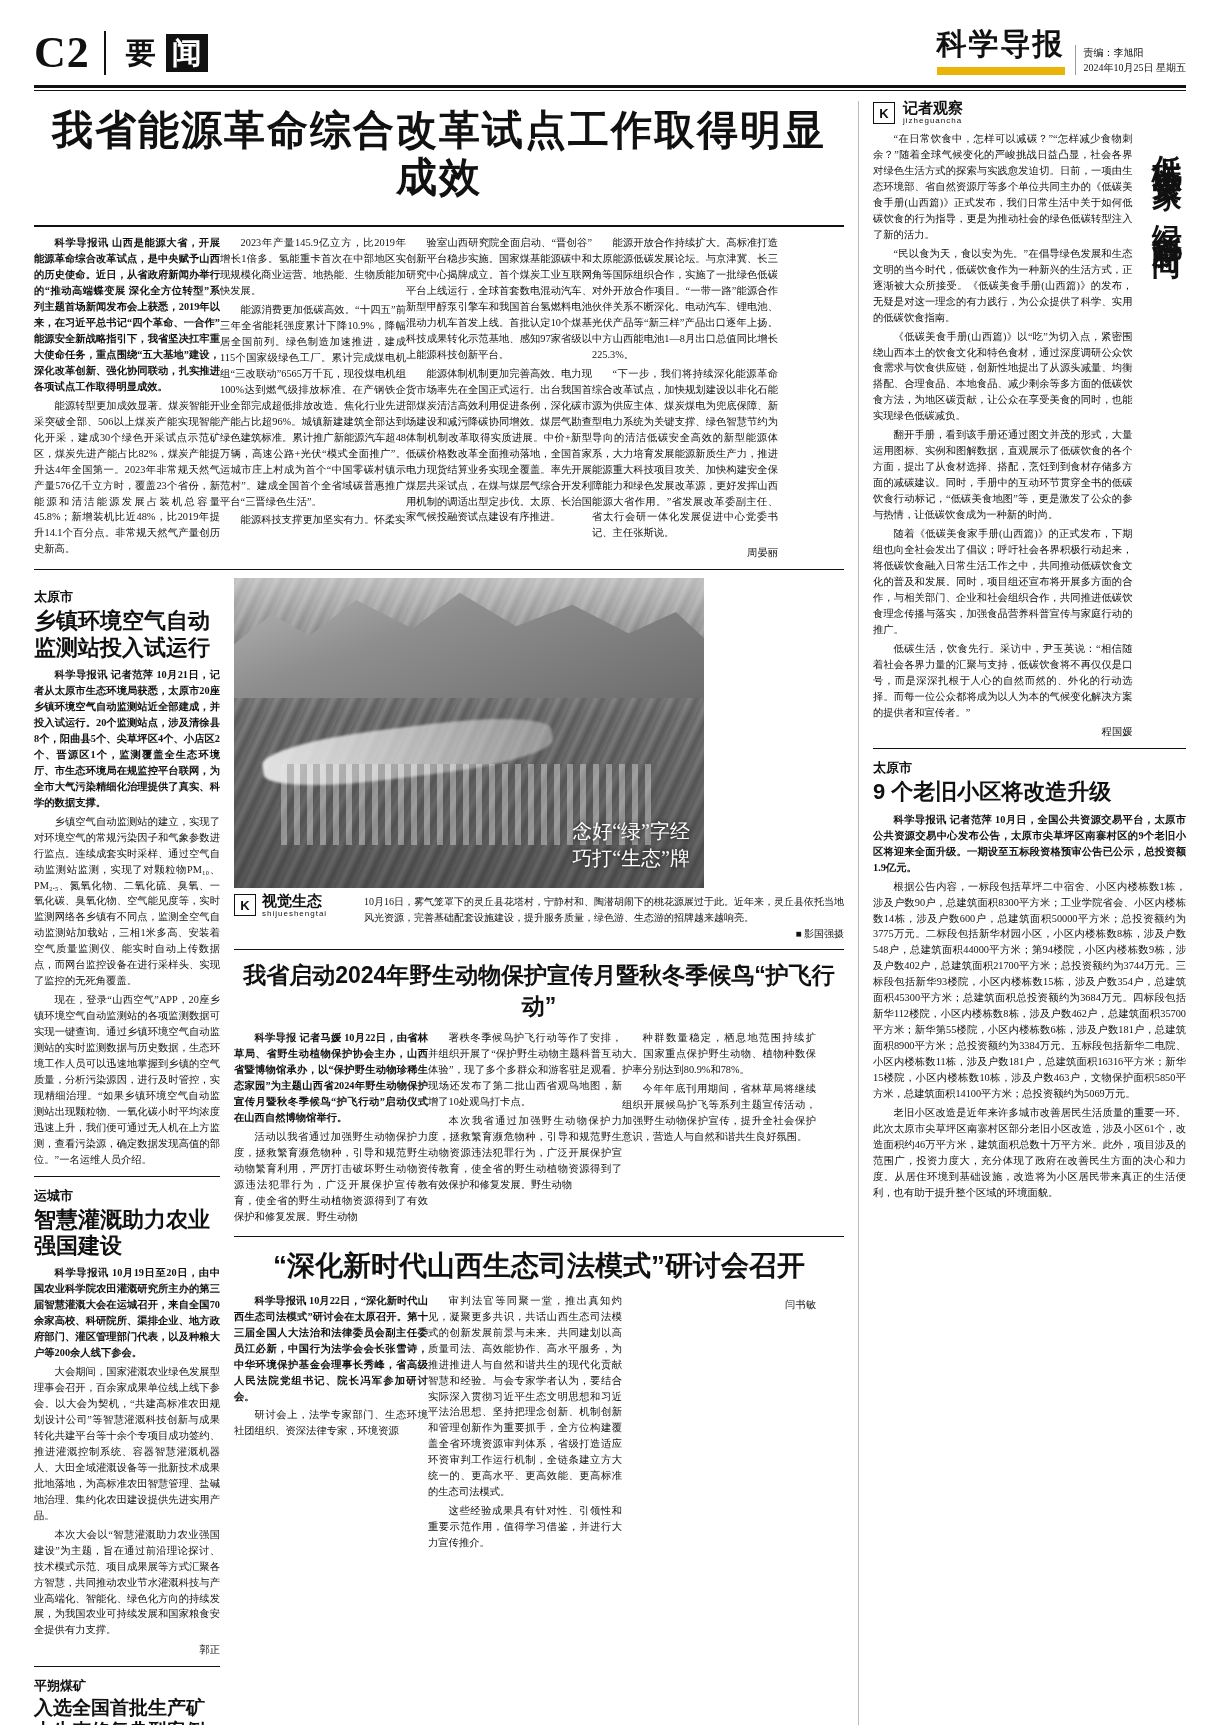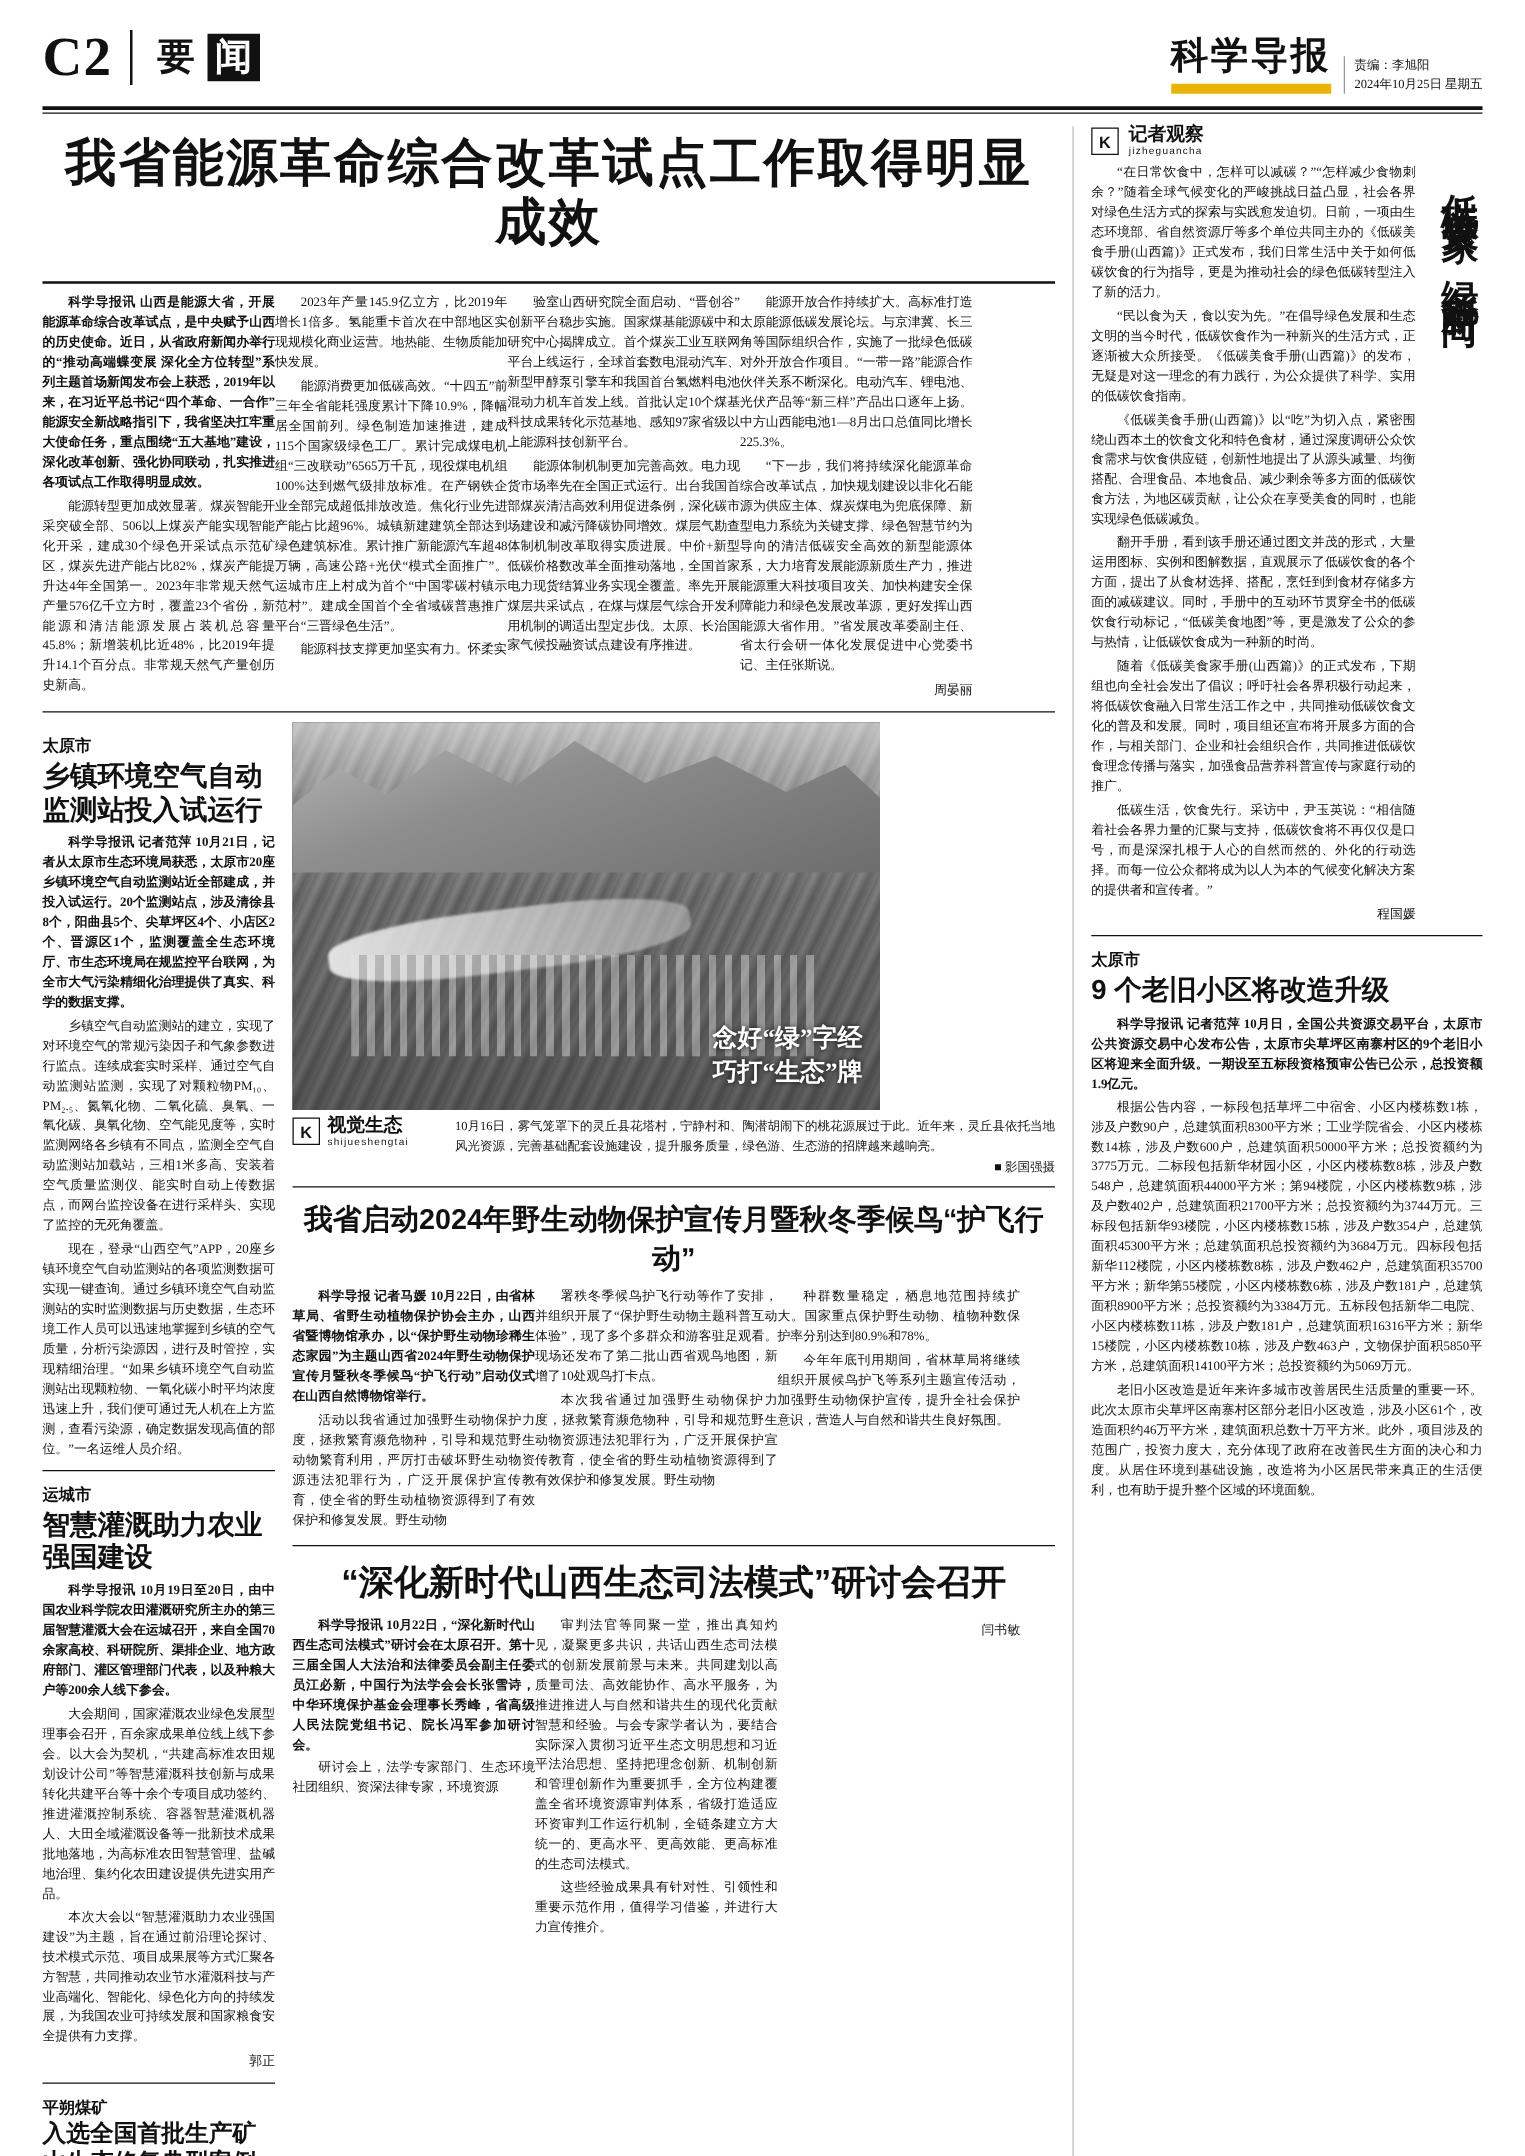--- a/index.html
+++ b/index.html
@@ -7,21 +7,21 @@
     width:1220px;height:1725px;
     background:#ffffff;
     font-family:"Liberation Serif","DejaVu Serif",serif;
     color:#111;
     position:relative;
     overflow:hidden;
   }
   .page{position:relative;width:1220px;height:1725px;padding:0;box-sizing:border-box;}
 
   
-  .masthead{display:flex;align-items:flex-start;justify-content:space-between;padding:24px 34px 6px 34px;box-sizing:border-box;}
+  .masthead{display:flex;align-items:flex-end;justify-content:space-between;padding:24px 34px 6px 34px;box-sizing:border-box;}
   .mast-left{display:flex;align-items:center;gap:14px;}
   .folio{font-size:44px;font-weight:bold;letter-spacing:1px;font-family:"Liberation Serif",serif;line-height:1;}
   .folio-sep{width:2px;height:44px;background:#111;}
   .section-name{display:flex;gap:4px;align-items:center;}
   .section-name .ch{font-size:30px;font-weight:bold;line-height:1;padding:4px 6px;}
   .section-name .ch.inv{background:#111;color:#fff;}
   .mast-right{display:flex;align-items:flex-end;gap:10px;}
   .paper-title{font-family:"Liberation Serif",serif;font-size:30px;font-weight:bold;letter-spacing:2px;
     border-bottom:8px solid #eab308;padding-bottom:2px;}
   .mast-meta{font-size:10px;line-height:1.5;text-align:left;border-left:1px solid #999;padding-left:8px;}
@@ -62,21 +62,21 @@
   }
   .photo .ridge{position:absolute;left:0;top:0;width:100%;height:120px;
     background:linear-gradient(160deg,#b9b9b9 0%,#8e8e8e 40%,#6d6d6d 100%);
     clip-path:polygon(0 55%,8% 30%,16% 48%,26% 18%,38% 42%,48% 12%,60% 40%,72% 22%,84% 46%,94% 28%,100% 50%,100% 100%,0 100%);}
   .photo .river{position:absolute;left:6%;top:48%;width:62%;height:16%;
     background:linear-gradient(90deg,rgba(240,240,240,.9),rgba(200,200,200,.5));
     transform:rotate(-7deg);border-radius:40%;filter:blur(1px);}
   .photo .village{position:absolute;left:10%;top:60%;width:80%;height:26%;
     background:repeating-linear-gradient(90deg,rgba(230,230,230,.55) 0 6px,rgba(90,90,90,.35) 6px 13px);
     opacity:.75;filter:blur(.4px);}
-  .photo-cap-on{position:absolute;right:14px;bottom:16px;color:#fff;font-weight:bold;
+  .photo-cap-on{position:absolute;right:14px;bottom:16px;color:#fff;font-weight:normal;
     font-size:20px;line-height:1.35;text-shadow:0 0 4px rgba(0,0,0,.85);text-align:right;}
   .photo-credit-row{display:flex;align-items:flex-start;gap:10px;margin-top:6px;}
   .logo-k{width:20px;height:20px;border:1.5px solid #111;display:flex;align-items:center;justify-content:center;
     font-size:13px;font-weight:bold;font-family:"Liberation Sans",sans-serif;flex:none;}
   .brandword{font-size:15px;font-weight:bold;line-height:1.05;}
   .brandword small{display:block;font-size:8px;font-weight:normal;letter-spacing:1px;font-family:"Liberation Sans",sans-serif;}
   .photo-caption{font-size:10px;line-height:1.55;text-align:justify;flex:1;}
   .cap-credit{text-align:right;font-size:10px;margin-top:2px;}
 
   

